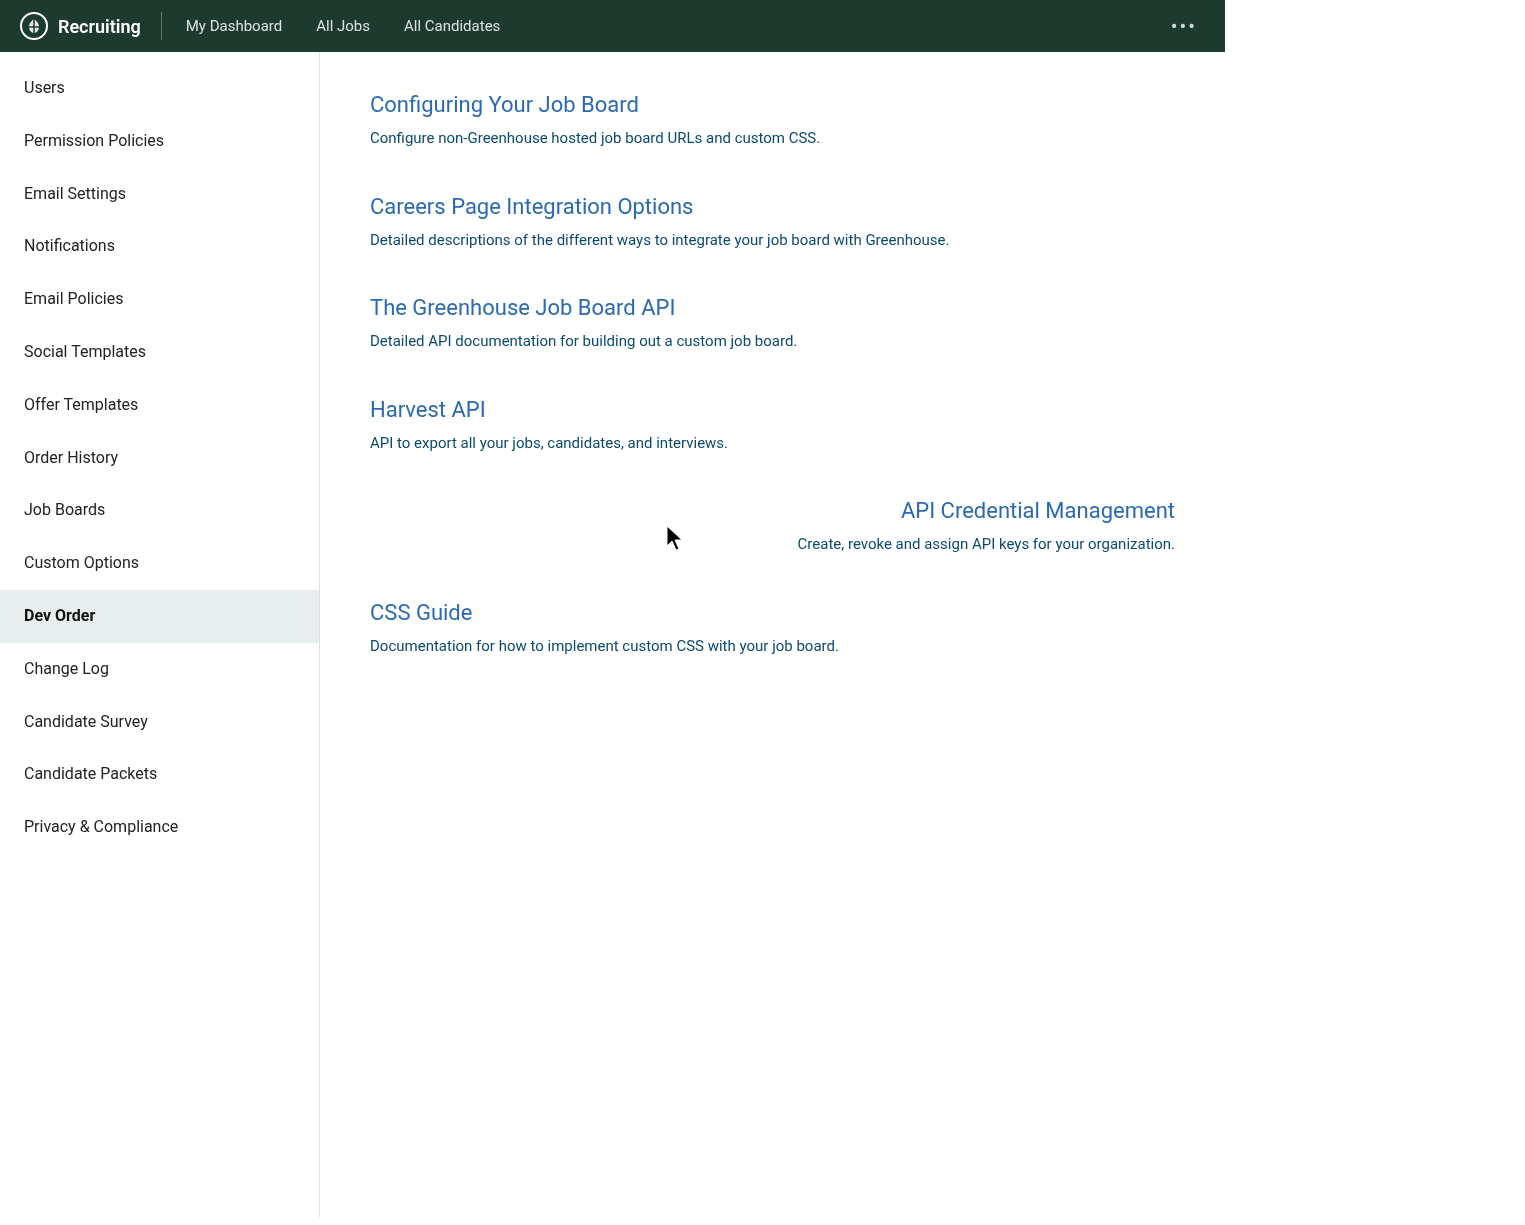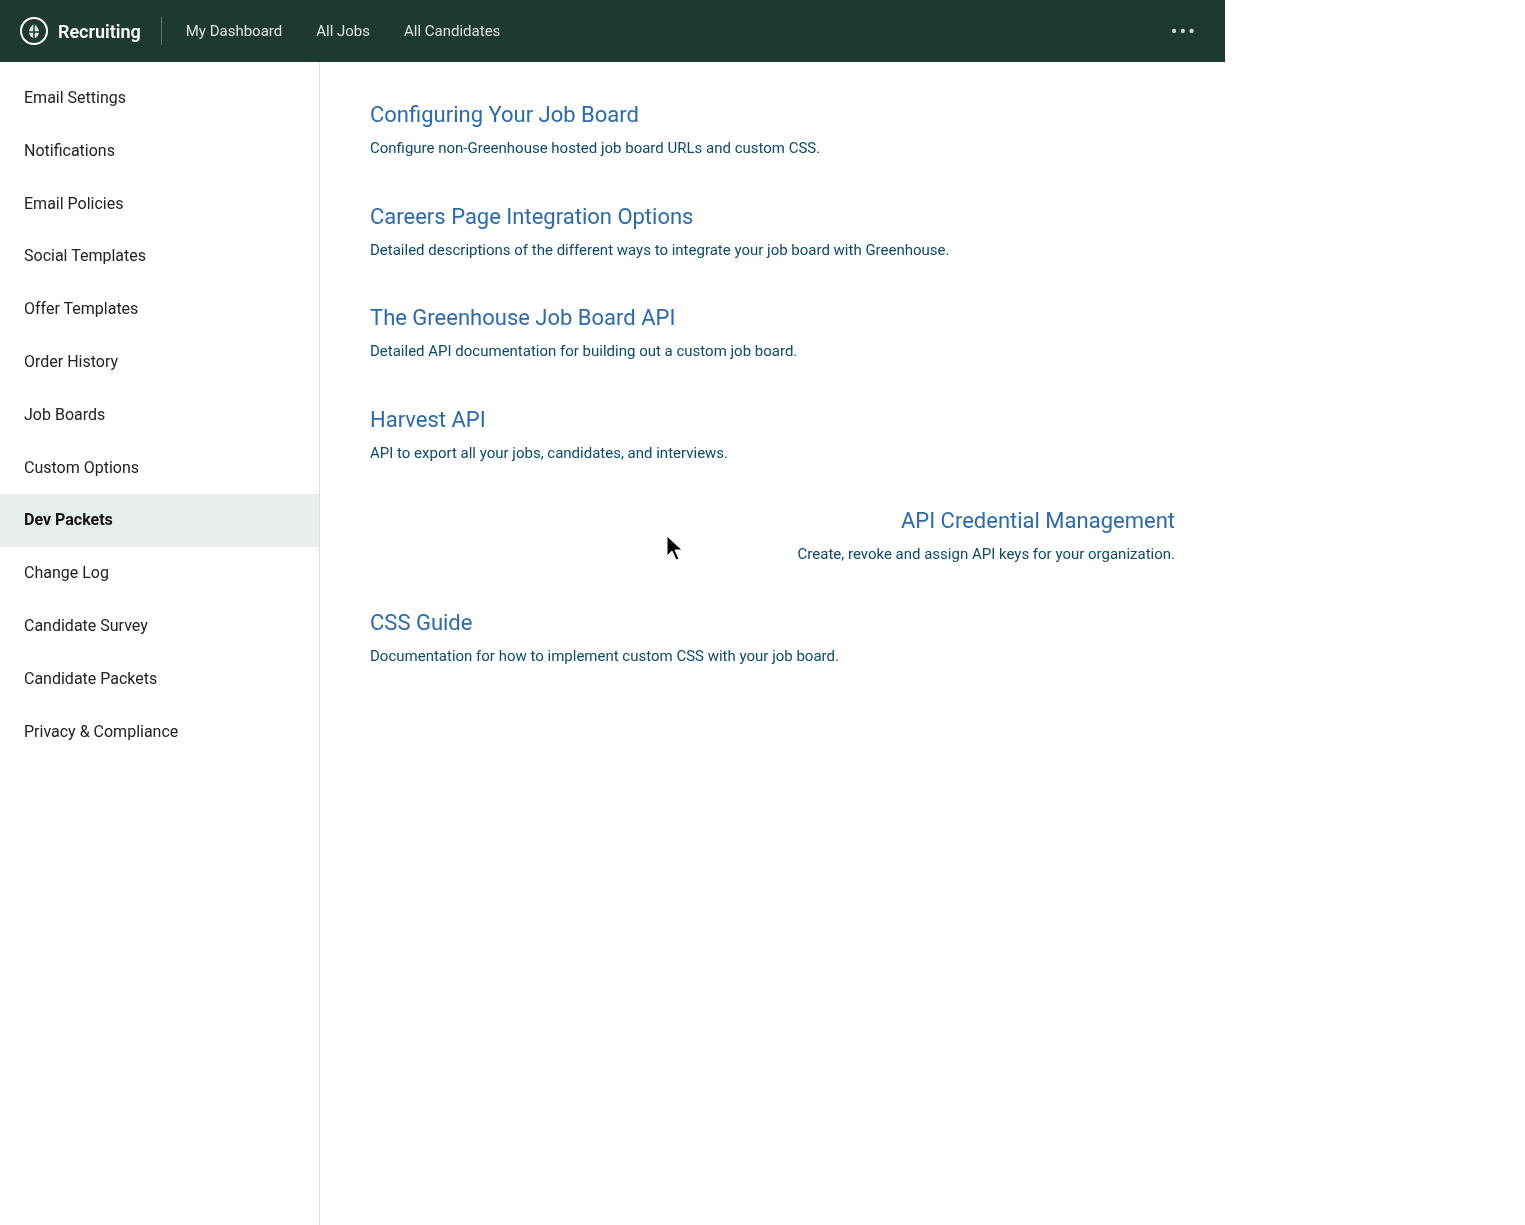--- a/index.html
+++ b/index.html
@@ -11,21 +11,21 @@
     body {
       font-family: -apple-system, BlinkMacSystemFont, 'Segoe UI', Roboto, Helvetica, Arial, sans-serif;
       background: #fff;
       width: 1225px;
       min-height: 1225px;
     }
 
     
     .top-nav {
       background-color: #1d3a2f;
-      height: 62px;
+      height: 52px;
       display: flex;
       align-items: center;
       padding: 0 20px;
       gap: 0;
     }
 
     .nav-logo-area {
       display: flex;
       align-items: center;
       gap: 10px;
@@ -163,29 +163,31 @@
     <a class="nav-link">My Dashboard</a>
     <a class="nav-link">All Jobs</a>
     <a class="nav-link">All Candidates</a>
   </div>
   <span class="nav-dots">•••</span>
 </nav>
 
 <div class="main-layout">
 
   <nav class="sidebar">
+    <a class="sidebar-item">Users</a>
+    <a class="sidebar-item">Permission Policies</a>
     <a class="sidebar-item">Email Settings</a>
     <a class="sidebar-item">Notifications</a>
     <a class="sidebar-item">Email Policies</a>
     <a class="sidebar-item">Social Templates</a>
     <a class="sidebar-item">Offer Templates</a>
     <a class="sidebar-item">Order History</a>
     <a class="sidebar-item">Job Boards</a>
     <a class="sidebar-item">Custom Options</a>
-    <a class="sidebar-item active">Dev Packets</a>
+    <a class="sidebar-item active">Dev Order</a>
     <a class="sidebar-item">Change Log</a>
     <a class="sidebar-item">Candidate Survey</a>
     <a class="sidebar-item">Candidate Packets</a>
     <a class="sidebar-item">Privacy &amp; Compliance</a>
   </nav>
 
   <main class="content-area">
 
     <div class="content-section">
       <a class="content-link">Configuring Your Job Board</a>

